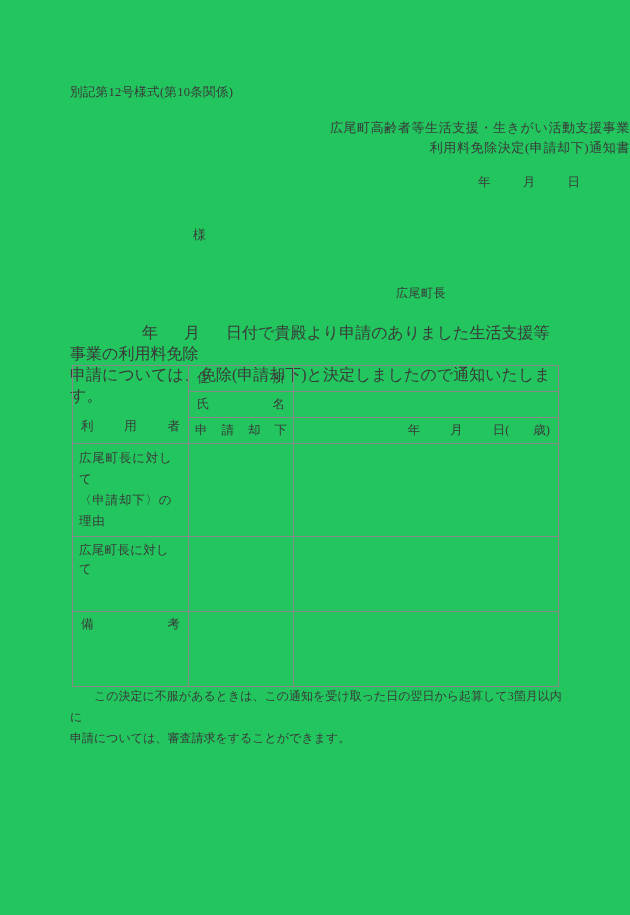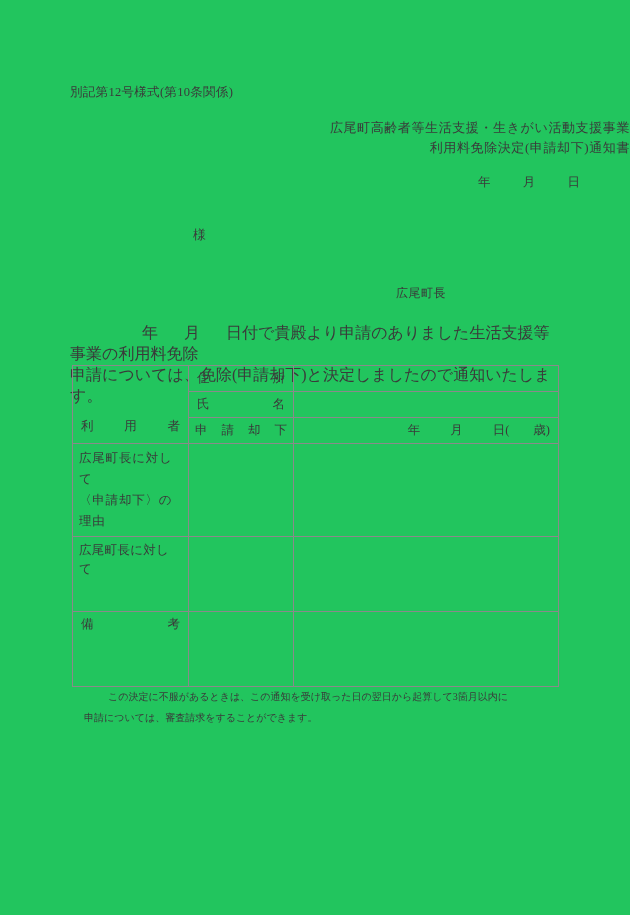--- a/index.html
+++ b/index.html
@@ -163,23 +163,22 @@
   .h-reason { height: 74px; }
   .h-period { height: 74px; }
   .h-note   { height: 74px; }
 
   
   .footer-para {
     position: absolute;
     left: 70px;
     top: 686px;
     width: 492px;
-    font-size: 10px;
+    font-size: 12px;
     line-height: 21px;
-    margin-left: 14px;
   }
   .footer-para .indent { display: inline-block; width: 24px; }
 </style>
 </head>
 <body>
 
 <div class="page">
 
   <div class="form-code">別記第12号様式(第10条関係)</div>
 

